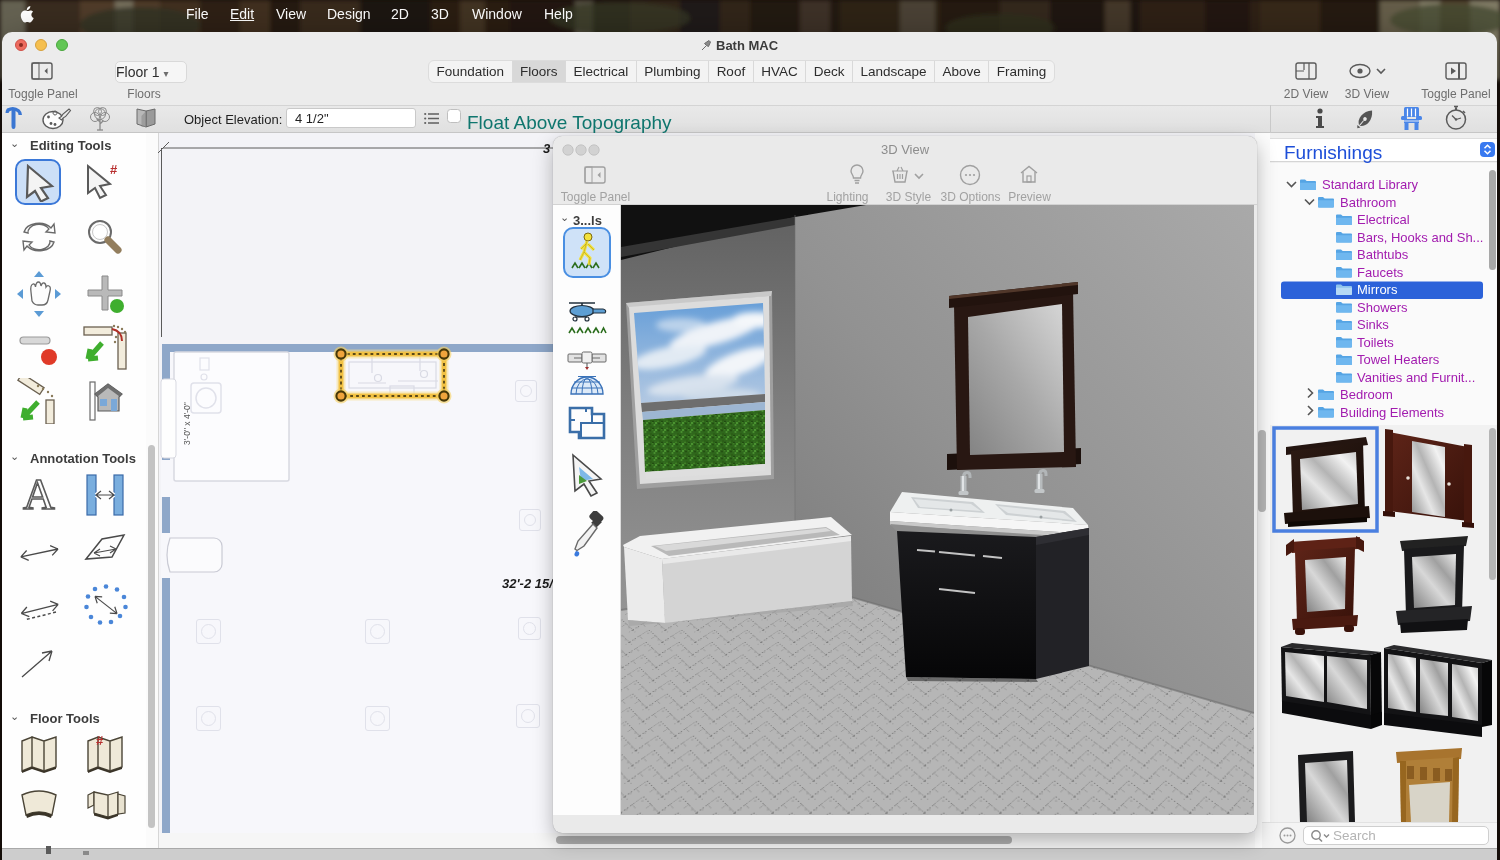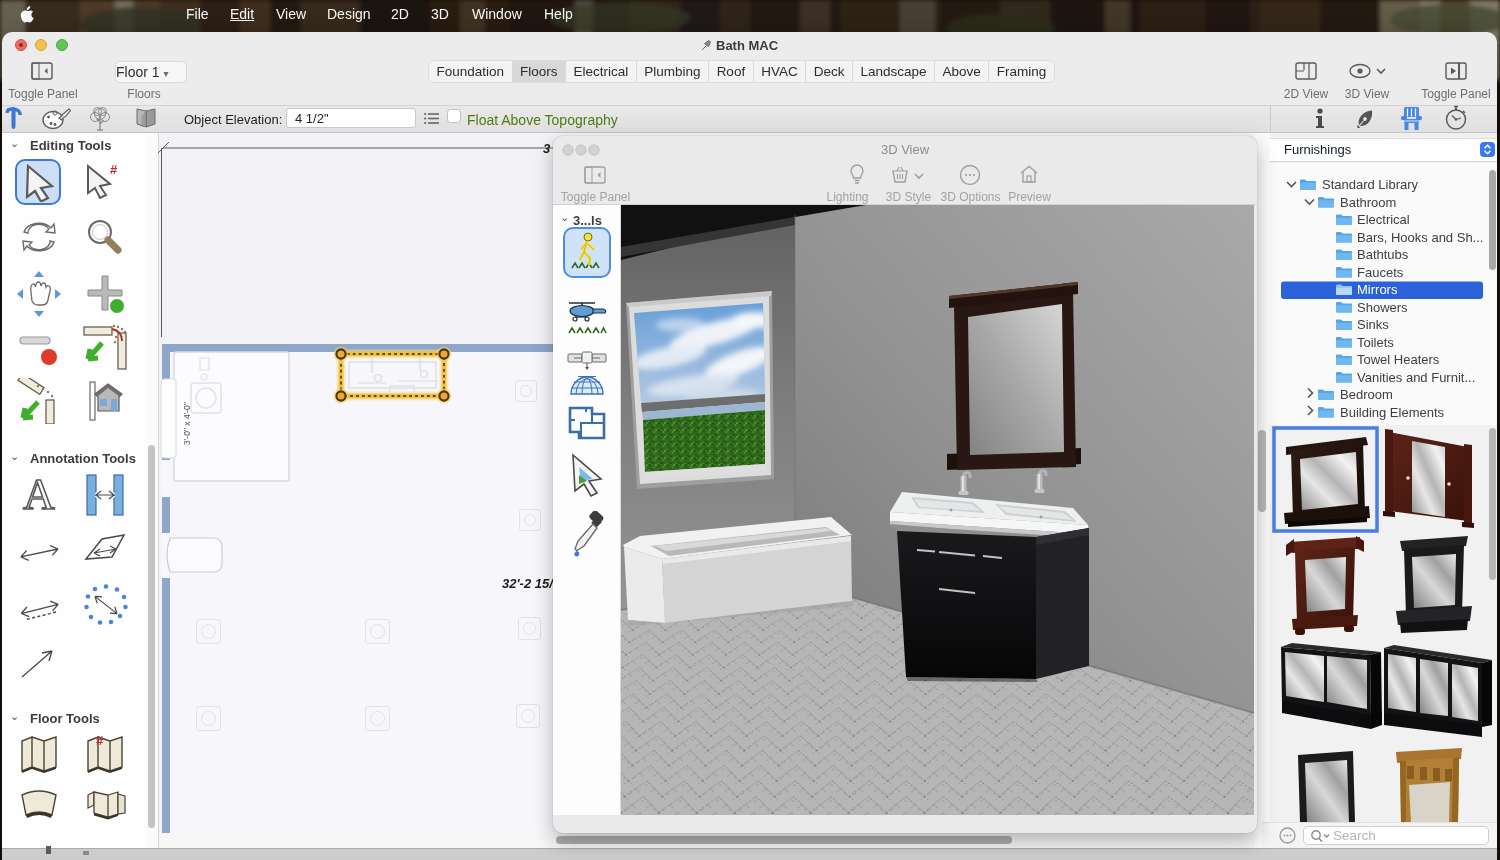--- a/index.html
+++ b/index.html
@@ -20,21 +20,21 @@
 #canvas { position:absolute; left:158px; top:133px; width:1112px; height:715px; background:#f3f3f7; border-left:1px solid #d6d6d6; overflow:hidden; }
 #rightpanel { position:absolute; left:1270px; top:133px; width:227px; height:715px; background:#f0f0f0; }
 #statusbar { position:absolute; left:2px; top:848px; width:1495px; height:12px; background:#cdcdcd; border-top:1px solid #a9a9a9; }
 .hdr { position:absolute; font-size:13px; font-weight:700; color:#3c3c3c; }
 #win3d { position:absolute; left:553px; top:136px; width:704px; height:697px; background:#eaeaea; border-radius:9px; box-shadow:0 8px 20px rgba(0,0,0,.28), 0 0 1px rgba(0,0,0,.35); }
 #win3d .lab3 { position:absolute; font-size:12px; color:#a2a2a2; text-align:center; }
 #viewport { position:absolute; left:68px; top:69px; width:633px; height:610px; background:#9a9a9a; overflow:hidden; }
 #floorwrap { position:absolute; left:0px; top:340px; width:633px; height:270px; clip-path:polygon(0px 65px,174px 36px,633px 168px,633px 270px,0px 270px); }
 #tiles { position:absolute; left:-774px; top:-4px; width:2180px; height:1400px; transform-origin:50% 0; transform:perspective(1100px) rotateX(47deg); }
 #strip3d { position:absolute; left:0; top:69px; width:68px; height:610px; background:#fdfdfd; border-right:1px solid #dcdcdc; }
-.trow { position:absolute; height:17.6px; font-size:13px; color:#404040; white-space:nowrap; }
+.trow { position:absolute; height:17.6px; font-size:13px; color:#a21caf; white-space:nowrap; }
 .thumbbg { position:absolute; left:1272px; top:425px; width:225px; height:397px; background:#f1f1f1; }
 .fsq { position:absolute; border:1.5px solid #e0e1ea; border-radius:3px; background:transparent; }
 .fsq i { position:absolute; left:4px; top:4px; right:4px; bottom:4px; border:1.5px solid #e0e1ea; border-radius:50%; }
 </style>
 </head>
 <body>
 <div id="wallpaper">
 <svg width="1500" height="860" xmlns="http://www.w3.org/2000/svg">
 <defs>
         <filter id="wblur" x="-5%" y="-5%" width="110%" height="110%">
@@ -150,21 +150,21 @@
 
 <div class="abs" style="left:184px;top:112px;font-size:13px;color:#1f1f1f;">Object Elevation:</div>
 <div class="abs" style="left:286px;top:108px;width:130px;height:20px;background:#fff;border:1px solid #c9c9c9;border-radius:3px;font-size:13px;color:#1f1f1f;padding:2px 0 0 8px;">4 1/2"</div>
 <svg class="abs" style="left:424px;top:112px;" width="16" height="13" viewBox="0 0 16 13">
     <path d="M4 2 h11 M4 6.5 h11 M4 11 h11" stroke="#5f5f5f" stroke-width="1.4"></path>
     <circle cx="1.2" cy="2" r="1.1" fill="#5f5f5f"></circle>
     <circle cx="1.2" cy="6.5" r="1.1" fill="#5f5f5f"></circle>
     <circle cx="1.2" cy="11" r="1.1" fill="#5f5f5f"></circle>
   </svg>
 <div class="abs" style="left:447px;top:109px;width:14px;height:14px;background:#fff;border:1px solid #bfbfbf;border-radius:3.5px;"></div>
-<div class="abs" style="left:467px;top:112px;font-size:14px;color:#4d7c0f;">Float Above Topography</div>
+<div class="abs" style="left:467px;top:112px;font-size:19px;color:#0f766e;">Float Above Topography</div>
 <div class="abs" style="left:1270px;top:105px;width:1px;height:28px;background:#c9c9c9;"></div>
 <svg class="abs" style="left:3px;top:106px;" width="22" height="24" viewBox="0 0 22 24">
     <path d="M4 2.5 Q11 -1 16.5 3.5 Q19 6 19 9 L15.5 9 Q15.5 6 12.5 5 L12.5 20 Q12.5 23 10.5 23 Q8.5 23 8.5 20 L8.5 4.5 Q6 4.5 5.5 7 L2.5 7 Q2.5 4 4 2.5 z" fill="#3a76d2"></path>
   </svg>
 <svg class="abs" style="left:42px;top:108px;" width="30" height="22" viewBox="0 0 30 22">
     <ellipse cx="11" cy="12" rx="10" ry="8.5" fill="#fdfdfd" stroke="#5a5a5a" stroke-width="1.4"></ellipse>
     <path d="M17 10 q3 -1.5 4 -4 l6 -5 1.5 1.5 -5 6 q-2.5 1 -4 3.5z" fill="#e8e8e8" stroke="#5a5a5a" stroke-width="1.1"></path>
     <circle cx="6.5" cy="9" r="1.4" fill="#5a5a5a"></circle>
     <circle cx="9" cy="15.5" r="1.4" fill="#5a5a5a"></circle>
     <circle cx="13" cy="16.5" r="1.4" fill="#5a5a5a"></circle>
@@ -433,21 +433,21 @@
 <circle cx="11" cy="11" r="4.6" fill="#f0a43c" stroke="#473808" stroke-width="2.1"></circle>
 <circle cx="114" cy="11" r="4.6" fill="#f0a43c" stroke="#473808" stroke-width="2.1"></circle>
 <circle cx="11" cy="53" r="4.6" fill="#f0a43c" stroke="#473808" stroke-width="2.1"></circle>
 <circle cx="114" cy="53" r="4.6" fill="#f0a43c" stroke="#473808" stroke-width="2.1"></circle>
 </g>
 </svg>
 <div id="rightpanel"></div>
 <div id="statusbar"></div>
 
 <div class="abs" style="left:1270px;top:138px;width:227px;height:24px;background:#fff;border-top:1px solid #dedede;border-bottom:1px solid #d5d5d5;"></div>
-<div class="abs" style="left:1284px;top:142px;font-size:13px;color:#0f172a;">Furnishings</div>
+<div class="abs" style="left:1284px;top:142px;font-size:19px;color:#1d4ed8;">Furnishings</div>
 <div class="abs" style="left:1480px;top:142px;width:15px;height:15px;background:#3879f0;border-radius:4px;"></div>
 <svg class="abs" style="left:1480px;top:142px;" width="15" height="15" viewBox="0 0 15 15">
     <path d="M4.5 6.2 L7.5 3.2 L10.5 6.2 M4.5 8.8 L7.5 11.8 L10.5 8.8" fill="none" stroke="#fff" stroke-width="1.5"></path>
   </svg>
 <div class="abs" style="left:1270px;top:163px;width:227px;height:262px;background:#fafafa;"></div>
 <div id="tree">
 <svg class="abs" style="left:0;top:0;" width="1500" height="430" xmlns="http://www.w3.org/2000/svg">
 <defs>
 <g id="fold">
           <path d="M0 2.5 Q0 1.5 1 1.5 L5 1.5 L6.7 3 L15 3 Q16 3 16 4 L16 11 Q16 12 15 12 L1 12 Q0 12 0 11 Z" fill="#55a4e4"></path>

